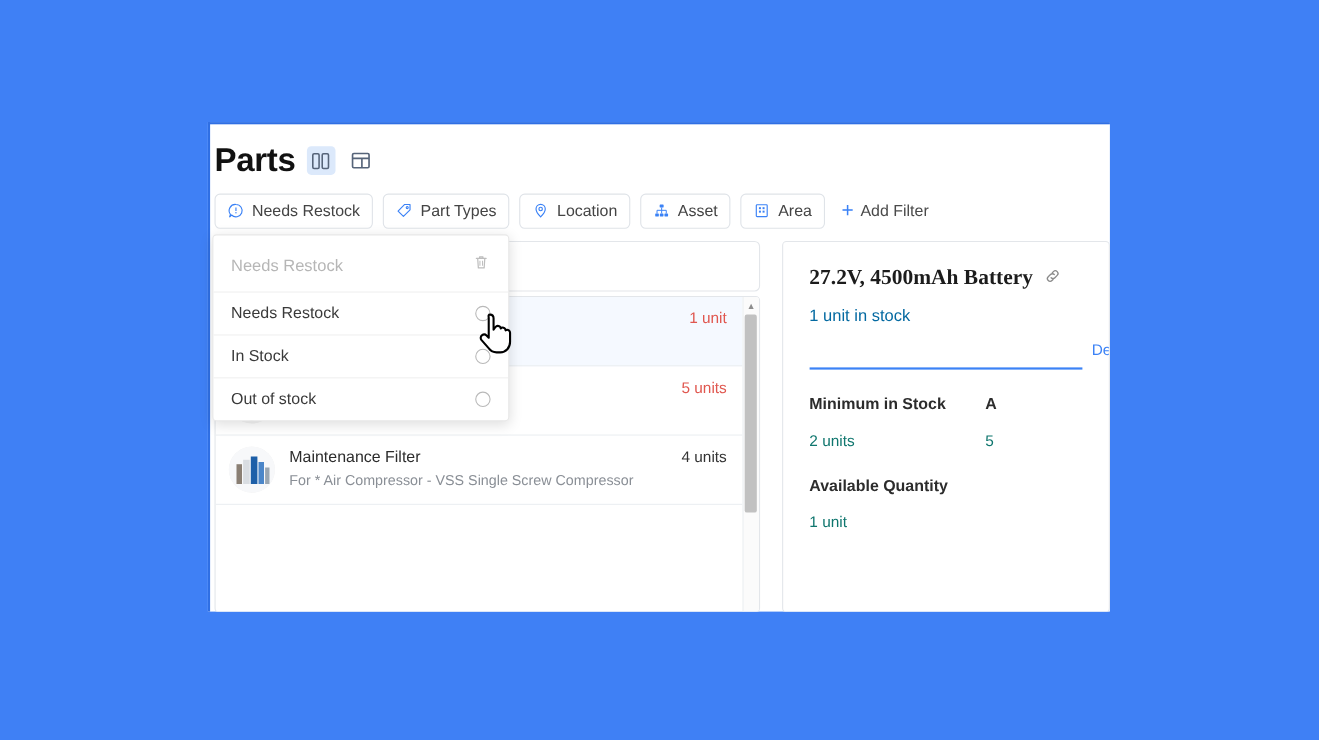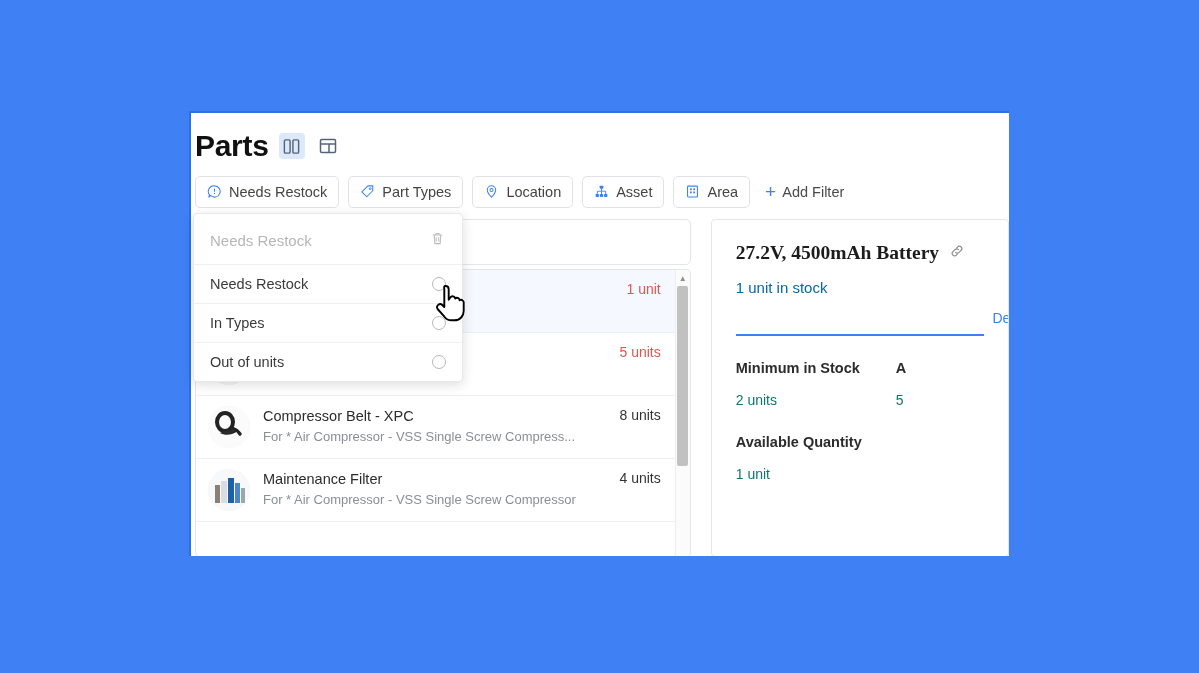--- a/index.html
+++ b/index.html
@@ -292,35 +292,20 @@
                 <ellipse cx="21" cy="30" rx="14" ry="9" fill="#2b2a26"></ellipse>
               </svg>
             </div>
             <div class="part-info">
               <div class="part-name"></div>
               <div class="part-sub"></div>
             </div>
             <div class="part-qty qty-low">5 units</div>
           </div>
 
-          <div class="part-row">
-            <div class="thumb">
-              <svg width="42" height="42" viewBox="0 0 42 42">
-                <circle cx="21" cy="21" r="21" fill="#fbfbfb"></circle>
-                <ellipse cx="17" cy="16" rx="8" ry="9" fill="none" stroke="#232323" stroke-width="4"></ellipse>
-                <path d="M12 27c5-3 12-4 18-2-5 4-13 5-18 2z" fill="#2a2a2a"></path>
-                <path d="M24 22c3 1 6 3 8 6" stroke="#232323" stroke-width="3.4" fill="none" stroke-linecap="round"></path>
-              </svg>
-            </div>
-            <div class="part-info">
-              <div class="part-name">Compressor Belt - XPC</div>
-              <div class="part-sub">For * Air Compressor - VSS Single Screw Compress...</div>
-            </div>
-            <div class="part-qty qty-ok">8 units</div>
-          </div>
 
           <div class="part-row">
             <div class="thumb">
               <svg width="42" height="42" viewBox="0 0 42 42">
                 <circle cx="21" cy="21" r="21" fill="#f7f8fa"></circle>
                 <rect x="7" y="16" width="5" height="18" fill="#8a7f74"></rect>
                 <rect x="13" y="12" width="6" height="22" fill="#d9dde2"></rect>
                 <rect x="20" y="9" width="6" height="25" fill="#1d5fa8"></rect>
                 <rect x="27" y="14" width="5" height="20" fill="#4b86c9"></rect>
                 <rect x="33" y="19" width="4" height="15" fill="#9aa6b2"></rect>
@@ -392,25 +377,25 @@
         <line x1="11.4" y1="8.4" x2="11.4" y2="13.6" stroke="#bdbdbd" stroke-width="1.1"></line>
       </svg>
     </span>
   </div>
 
   <div class="option-row">
     <span>Needs Restock</span>
     <span class="radio"></span>
   </div>
   <div class="option-row">
-    <span>In Types</span>
+    <span>In Stock</span>
     <span class="radio"></span>
   </div>
   <div class="option-row">
-    <span>Out of units</span>
+    <span>Out of stock</span>
     <span class="radio"></span>
   </div>
 </div>
 
 <div id="mouse-cursor">
   <svg width="40" height="46" viewBox="0 0 40 46">
     <path d="M11.5 2c2 0 3.2 1.6 3.2 3.4v10.3l1.6-2.2c.9-1.2 2.6-1.5 3.8-.7.6.4 1 1 1.1 1.7.9-.8 2.3-.9 3.3-.2.7.5 1.1 1.2 1.1 2 .9-.6 2.1-.6 3 .1.7.5 1.1 1.3 1.1 2.2v8.1c0 5.3-3.6 9.6-9 9.6h-3.3c-3 0-5.3-1.3-7-3.6L3.6 25c-1-1.4-.7-3.3.7-4.3 1.2-.9 2.9-.8 4 .3l2 2V5.4C10.3 3.6 9.5 2 11.5 2z" fill="#ffffff" stroke="#000000" stroke-width="1.9" stroke-linejoin="round"></path>
   </svg>
 </div>
 

